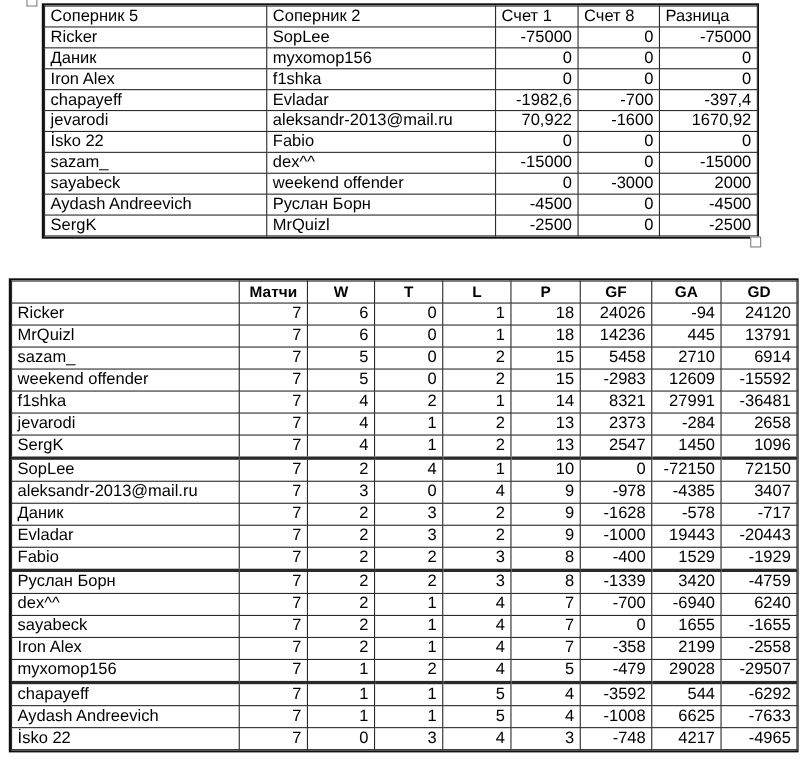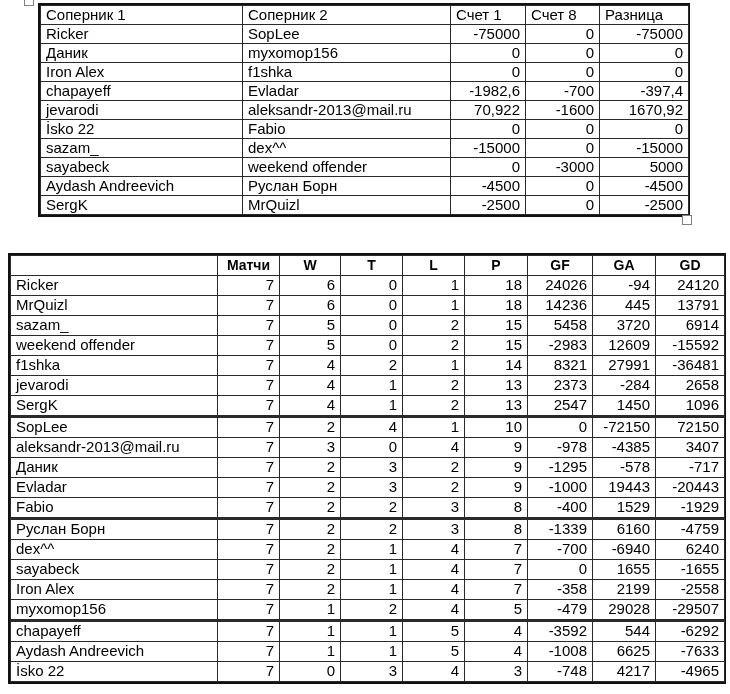--- a/index.html
+++ b/index.html
@@ -70,21 +70,21 @@
   <table>
     <colgroup>
       <col style="width:202px">
         <col style="width:208px">
         <col style="width:75px">
         <col style="width:74px">
         <col style="width:89px">
     </colgroup>
     <thead>
         <tr>
-          <th>Соперник 1</th>
+          <th>Соперник 5</th>
           <th>Соперник 2</th>
           <th>Счет 1</th>
           <th>Счет 8</th>
           <th>Разница</th>
         </tr>
       </thead>
     <tbody>
         <tr>
           <td>Ricker</td>
           <td>SopLee</td>
@@ -132,21 +132,21 @@
           <td>dex^^</td>
           <td>-15000</td>
           <td>0</td>
           <td>-15000</td>
         </tr>
         <tr>
           <td>sayabeck</td>
           <td>weekend offender</td>
           <td>0</td>
           <td>-3000</td>
-          <td>5000</td>
+          <td>2000</td>
         </tr>
         <tr>
           <td>Aydash Andreevich</td>
           <td>Руслан Борн</td>
           <td>-4500</td>
           <td>0</td>
           <td>-4500</td>
         </tr>
         <tr>
           <td>SergK</td>
@@ -211,21 +211,21 @@
           <td>13791</td>
         </tr>
         <tr>
           <td>sazam_</td>
           <td>7</td>
           <td>5</td>
           <td>0</td>
           <td>2</td>
           <td>15</td>
           <td>5458</td>
-          <td>3720</td>
+          <td>2710</td>
           <td>6914</td>
         </tr>
         <tr>
           <td>weekend offender</td>
           <td>7</td>
           <td>5</td>
           <td>0</td>
           <td>2</td>
           <td>15</td>
           <td>-2983</td>
@@ -287,21 +287,21 @@
           <td>-4385</td>
           <td>3407</td>
         </tr>
         <tr>
           <td>Даник</td>
           <td>7</td>
           <td>2</td>
           <td>3</td>
           <td>2</td>
           <td>9</td>
-          <td>-1295</td>
+          <td>-1628</td>
           <td>-578</td>
           <td>-717</td>
         </tr>
         <tr>
           <td>Evladar</td>
           <td>7</td>
           <td>2</td>
           <td>3</td>
           <td>2</td>
           <td>9</td>
@@ -321,21 +321,21 @@
           <td>-1929</td>
         </tr>
         <tr>
           <td>Руслан Борн</td>
           <td>7</td>
           <td>2</td>
           <td>2</td>
           <td>3</td>
           <td>8</td>
           <td>-1339</td>
-          <td>6160</td>
+          <td>3420</td>
           <td>-4759</td>
         </tr>
         <tr>
           <td>dex^^</td>
           <td>7</td>
           <td>2</td>
           <td>1</td>
           <td>4</td>
           <td>7</td>
           <td>-700</td>

